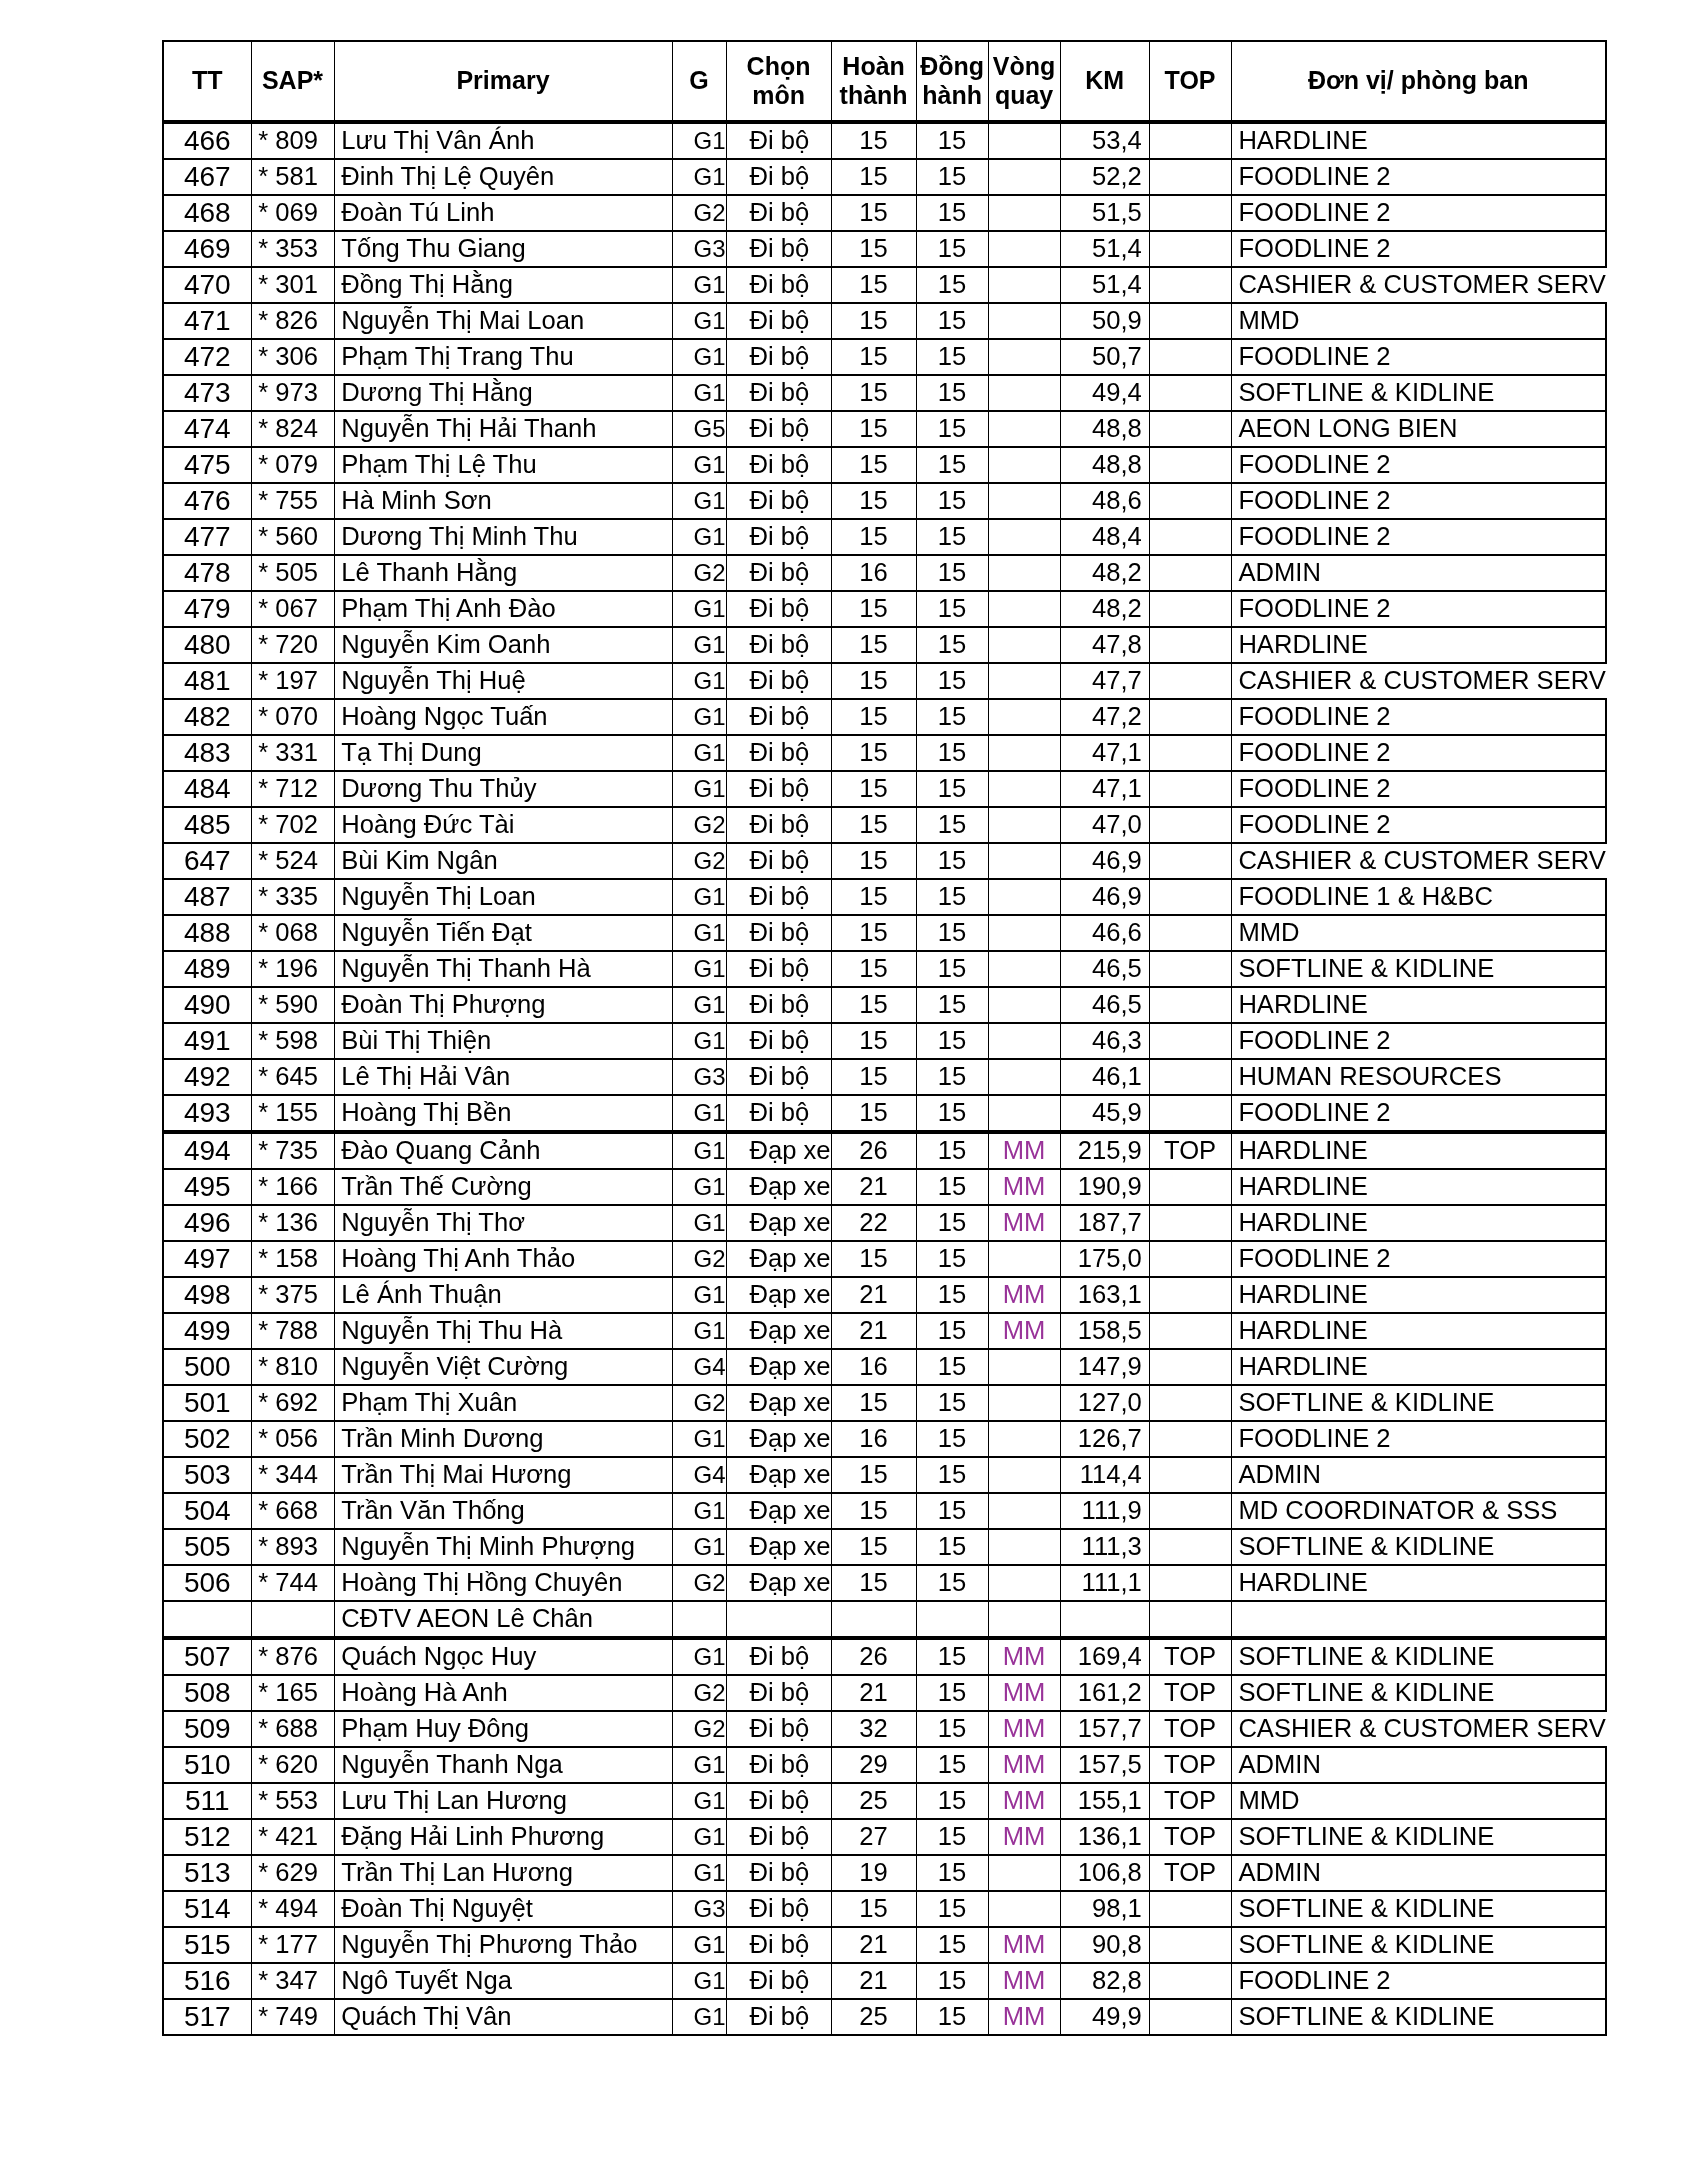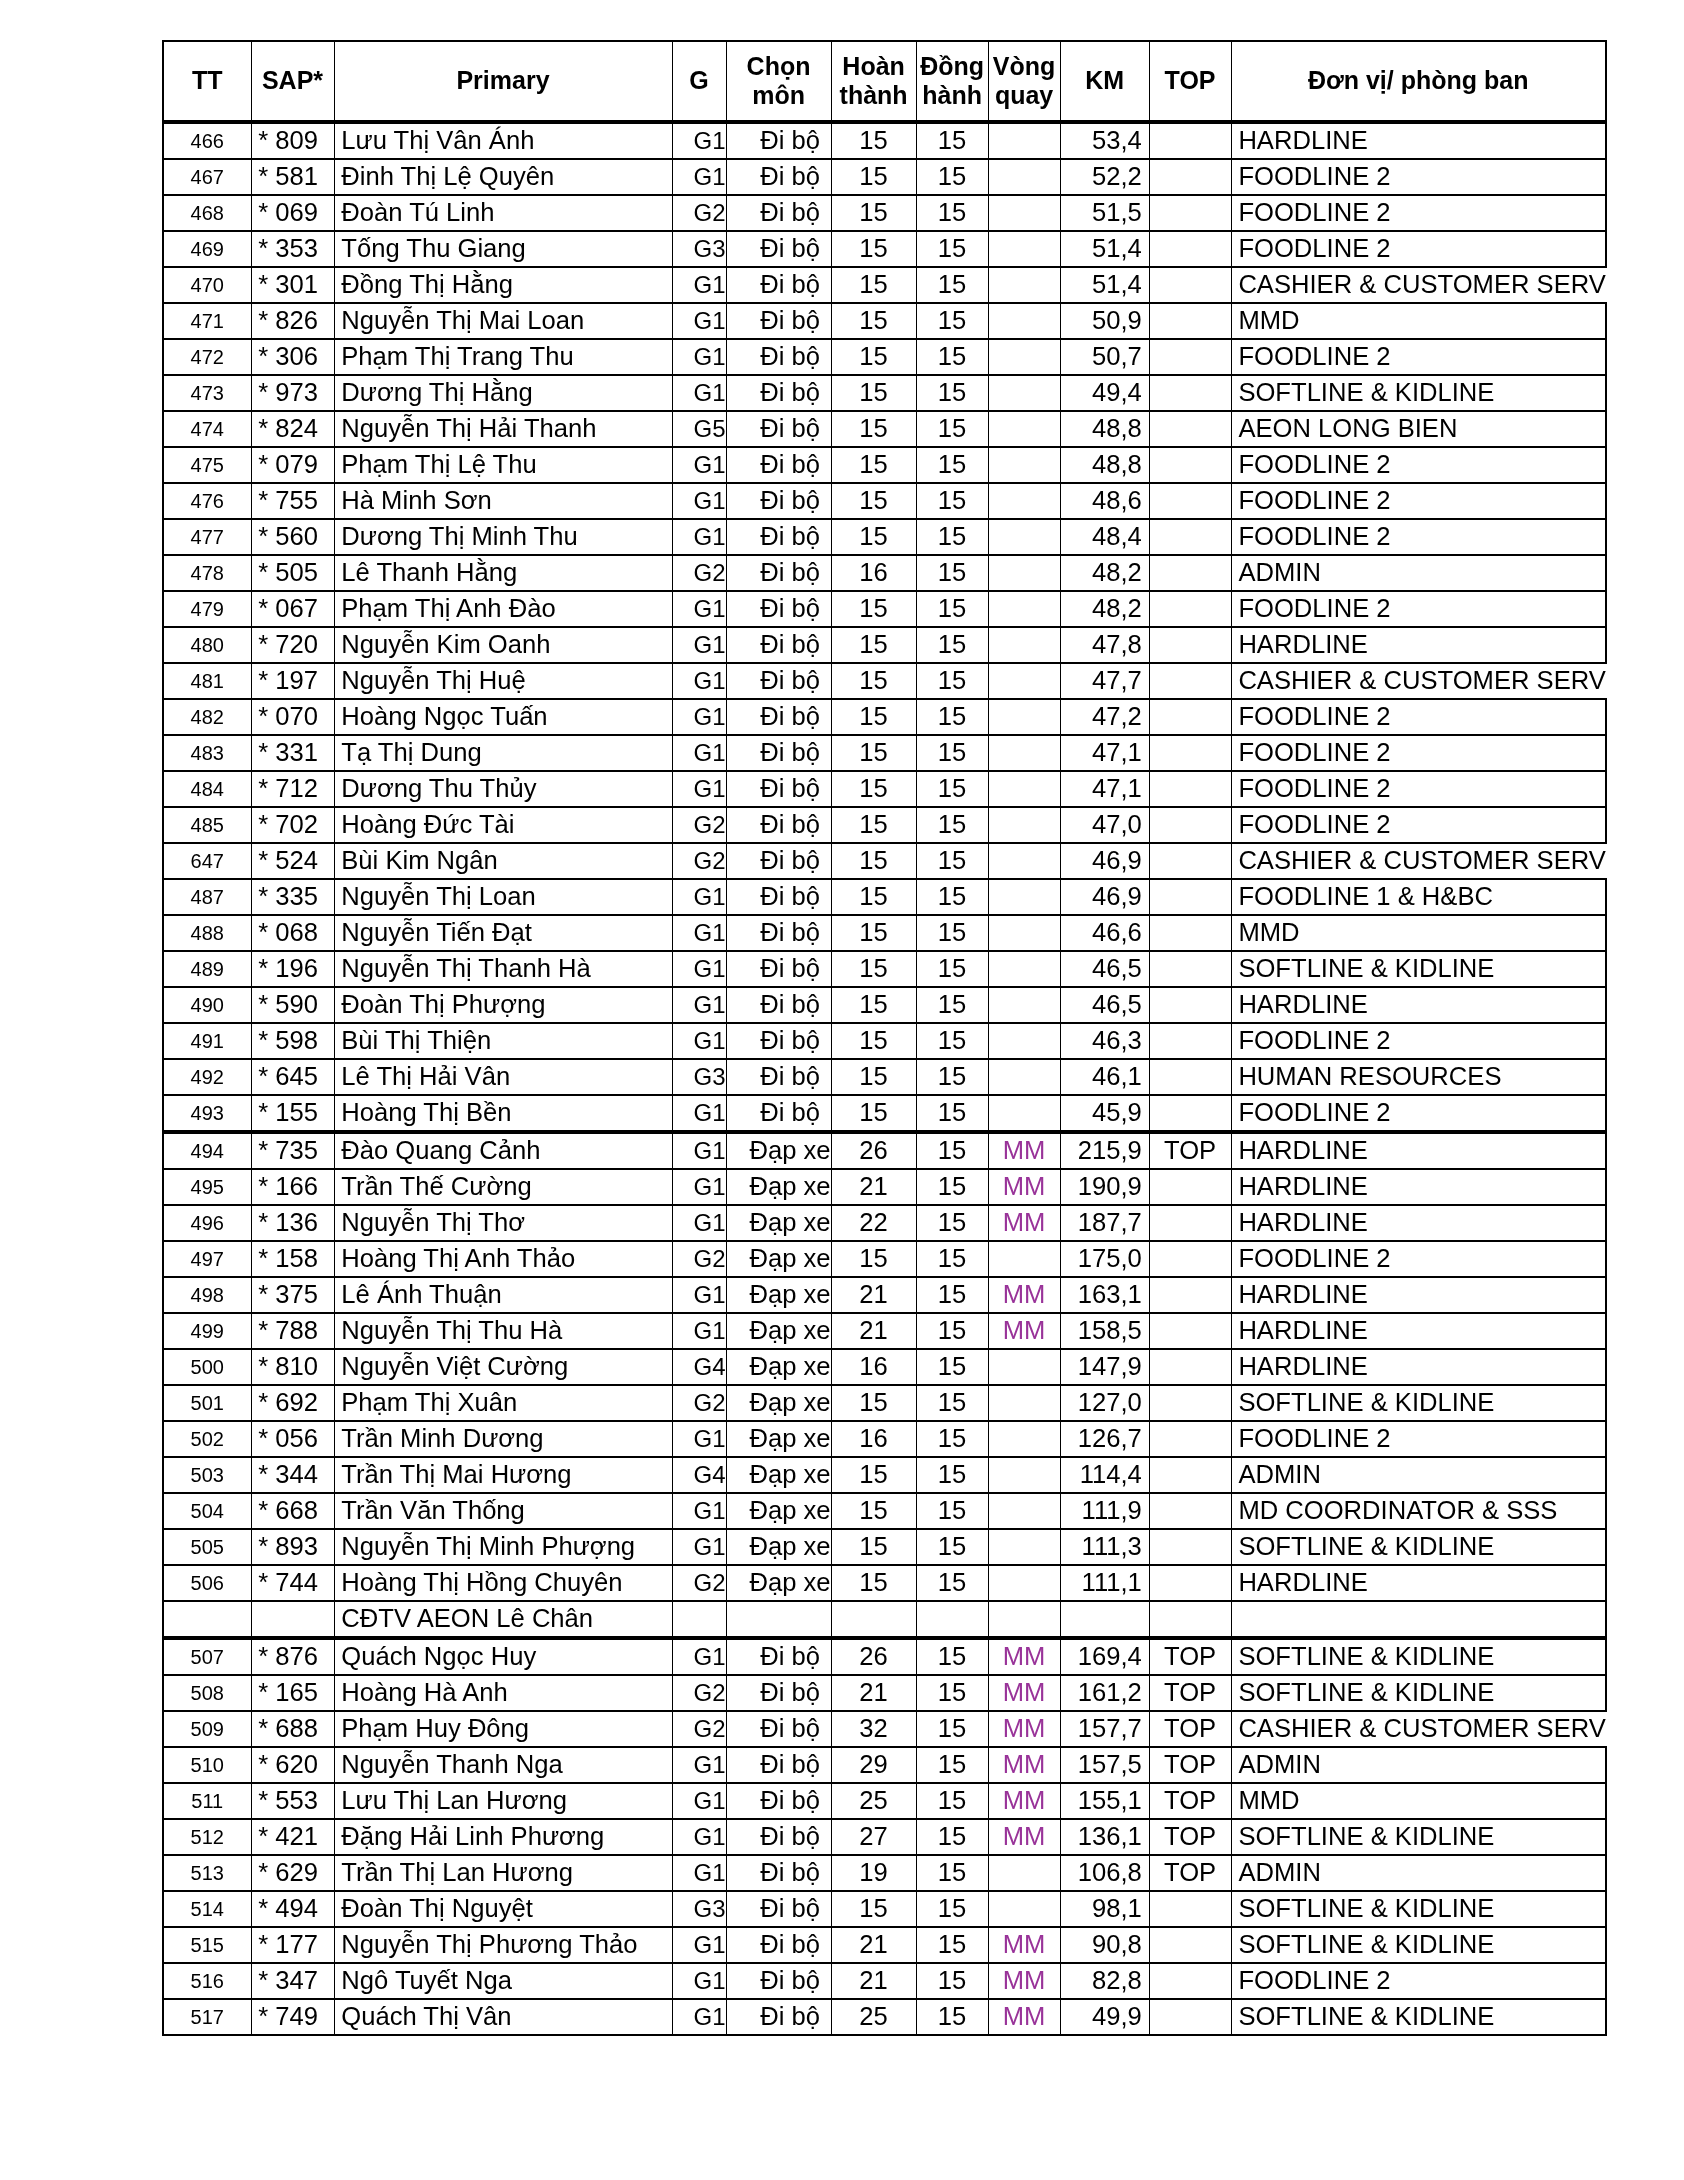--- a/index.html
+++ b/index.html
@@ -47,25 +47,25 @@
     white-space:normal;
     border-bottom:4.3px solid #000;
   }
   tbody td{
     font-size:25.6px;
     height:34px;
     line-height:1;
     overflow:hidden;
   }
   
-  td.cell-tt{text-align:center;font-size:20px;}
+  td.cell-tt{text-align:center;font-size:28px;}
   td.cell-sap{text-align:left;padding-left:6.8px;}
   td.cell-name{text-align:left;padding-left:6.8px;}
   td.cell-g{text-align:right;font-size:24px;}
-  td.cell-mon{text-align:center;padding-left:23px;}
+  td.cell-mon{text-align:left;padding-left:23px;}
   td.cell-hoan,td.cell-dong,td.cell-vong,td.cell-top{text-align:center;}
   td.cell-km{text-align:right;padding-right:6.8px;}
   td.cell-dept{text-align:left;padding-left:6.8px;}
   tr.section-row td.cell-name{font-weight:normal;}
   tr.thick-top td{border-top:4.3px solid #000;margin-left:40px;}
   td.overflow-cell{
     overflow:visible;
     border-right-style:hidden; 
   }
 </style>

